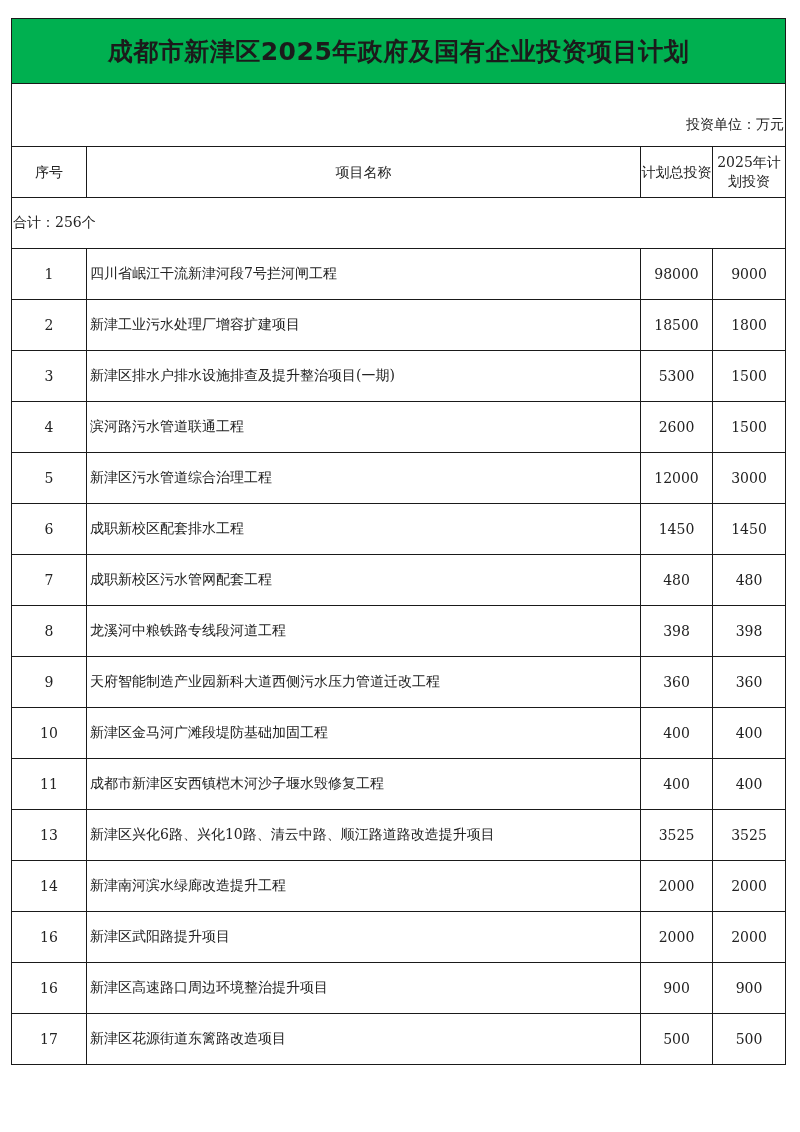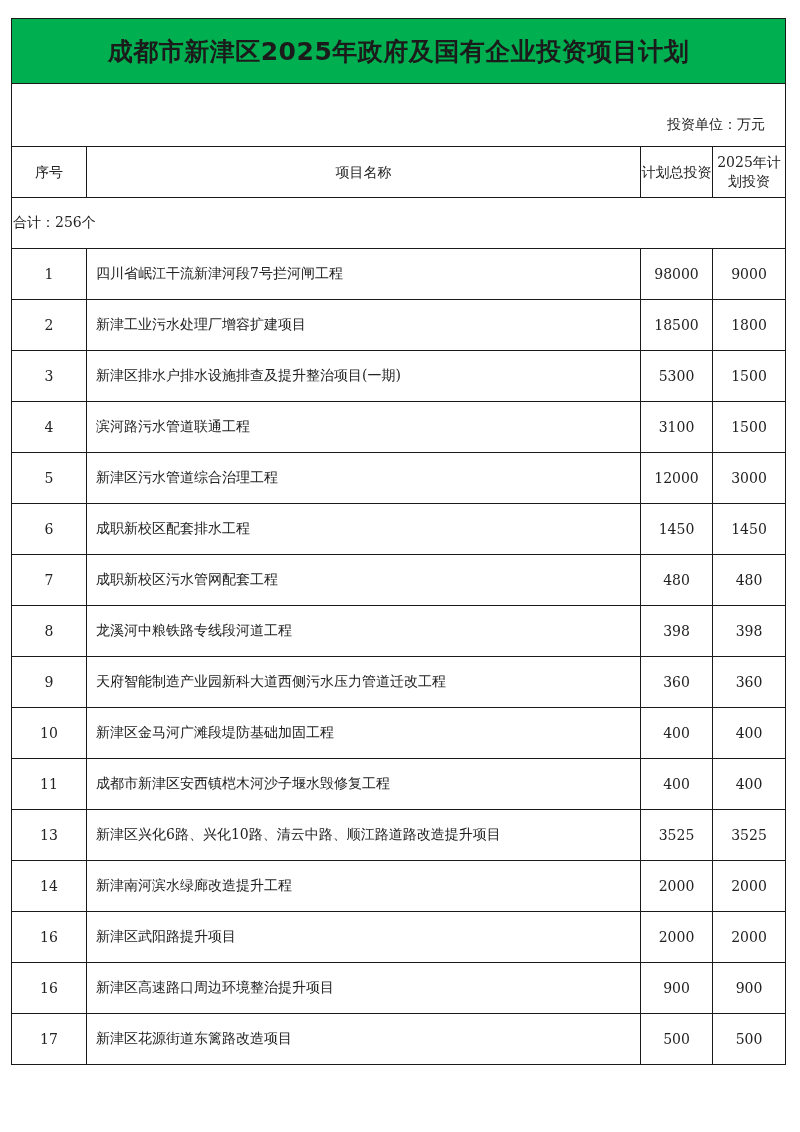--- a/index.html
+++ b/index.html
@@ -5,26 +5,26 @@
   html, body { margin: 0; padding: 0; background: #ffffff; }
   body { width: 800px; height: 1132px; position: relative; overflow: hidden;
          font-family: "DejaVu Serif", "Liberation Serif", serif; color: #222; }
   .sheet { position: absolute; left: 11px; top: 18px; width: 774px; }
   table { border-collapse: collapse; width: 774px; table-layout: fixed; }
   td, th { border: 1.5px solid #1a1a1a; padding: 0; font-weight: normal; }
   .title-cell { height: 64px; text-align: center; vertical-align: middle;
                 font-family: "DejaVu Sans", "Liberation Sans", sans-serif;
                 font-size: 25px; font-weight: bold; color: #1b1b1b; letter-spacing: 0.5px; }
   .unit-cell { height: 50px; text-align: right; vertical-align: bottom;
-               padding: 0 20px 12px 0; font-size: 14px; }
+               padding: 0 1px 12px 0; font-size: 14px; }
   .hdr { height: 50px; text-align: center; vertical-align: middle; font-size: 14px; line-height: 19px; }
   .total-cell { height: 50px; text-align: left; vertical-align: middle; font-size: 14px; padding-left: 1px; }
   .row td { height: 50px; vertical-align: middle; font-size: 14px; }
   .c-no { text-align: center; }
-  .c-name { text-align: left; padding-left: 9px; }
+  .c-name { text-align: left; padding-left: 3px; }
   .c-num { text-align: center; }
 </style>
 </head>
 <body>
 
 <div class="sheet">
   <table>
     <colgroup>
       <col style="width:75px">
       <col style="width:554px">
@@ -61,21 +61,21 @@
   </tr>
         <tr class="row">
     <td class="c-no">3</td>
     <td class="c-name">新津区排水户排水设施排查及提升整治项目(一期)</td>
     <td class="c-num">5300</td>
     <td class="c-num">1500</td>
   </tr>
         <tr class="row">
     <td class="c-no">4</td>
     <td class="c-name">滨河路污水管道联通工程</td>
-    <td class="c-num">3100</td>
+    <td class="c-num">2600</td>
     <td class="c-num">1500</td>
   </tr>
         <tr class="row">
     <td class="c-no">5</td>
     <td class="c-name">新津区污水管道综合治理工程</td>
     <td class="c-num">12000</td>
     <td class="c-num">3000</td>
   </tr>
         <tr class="row">
     <td class="c-no">6</td>

